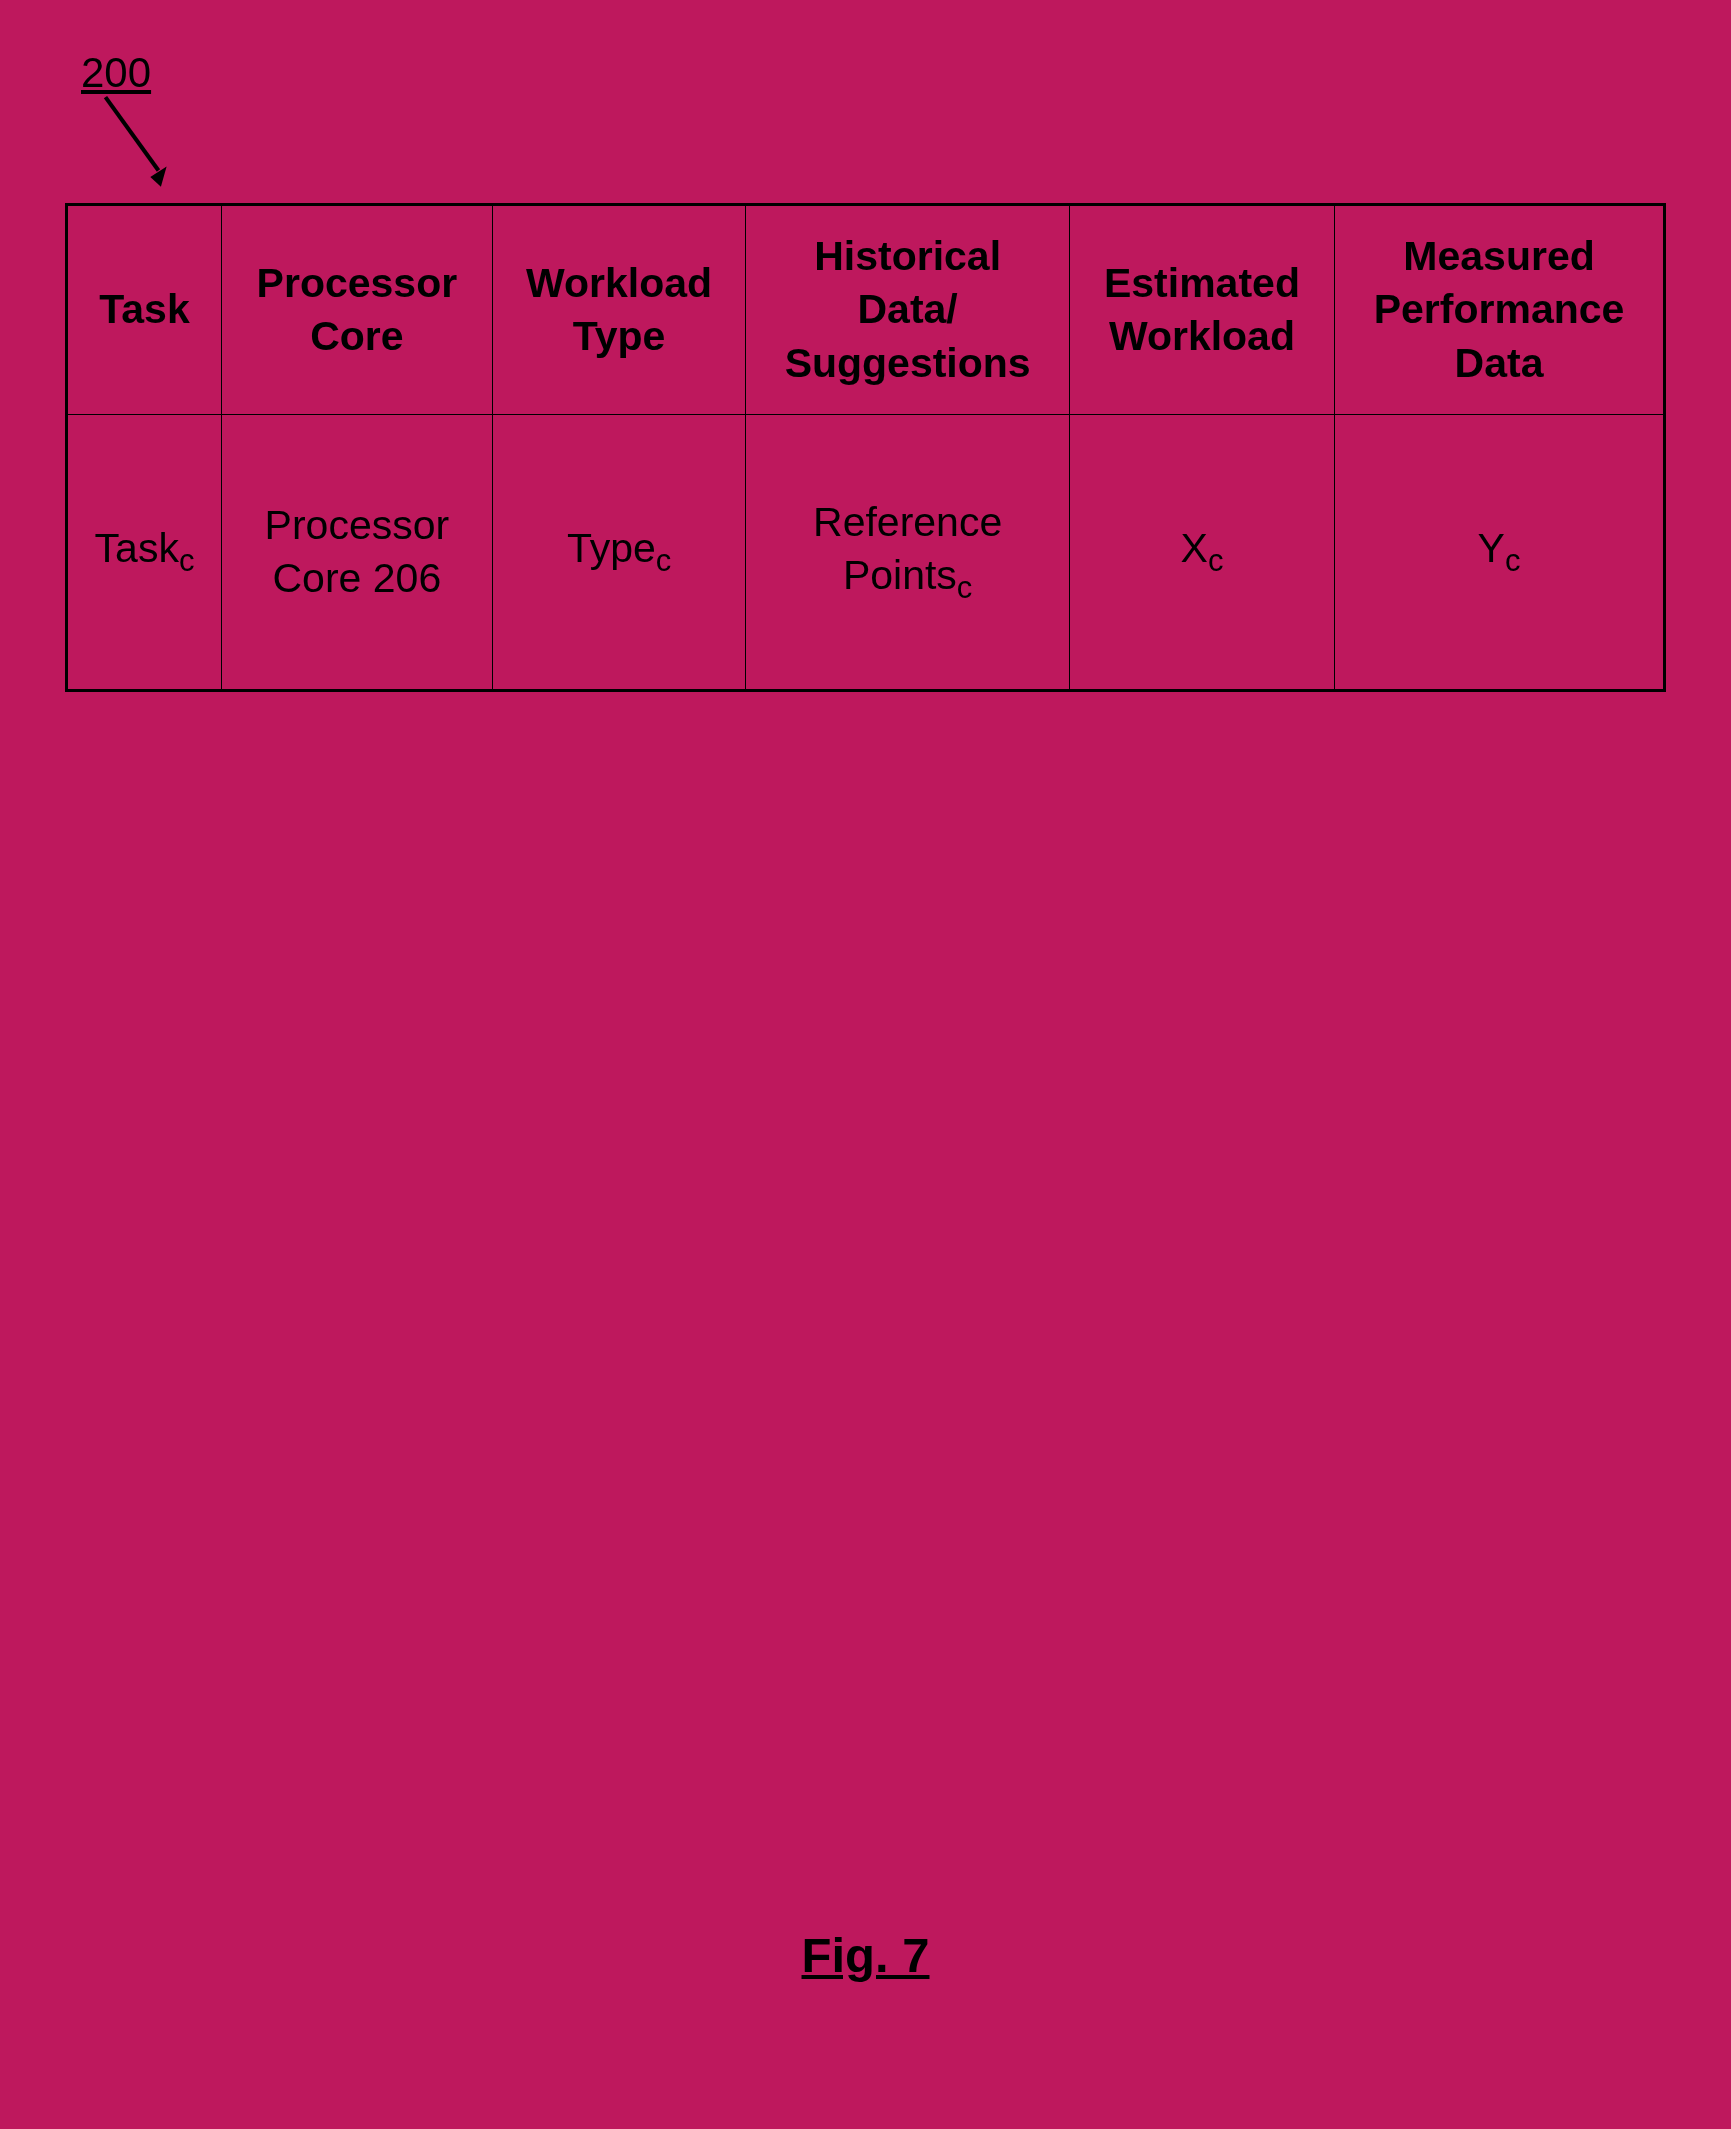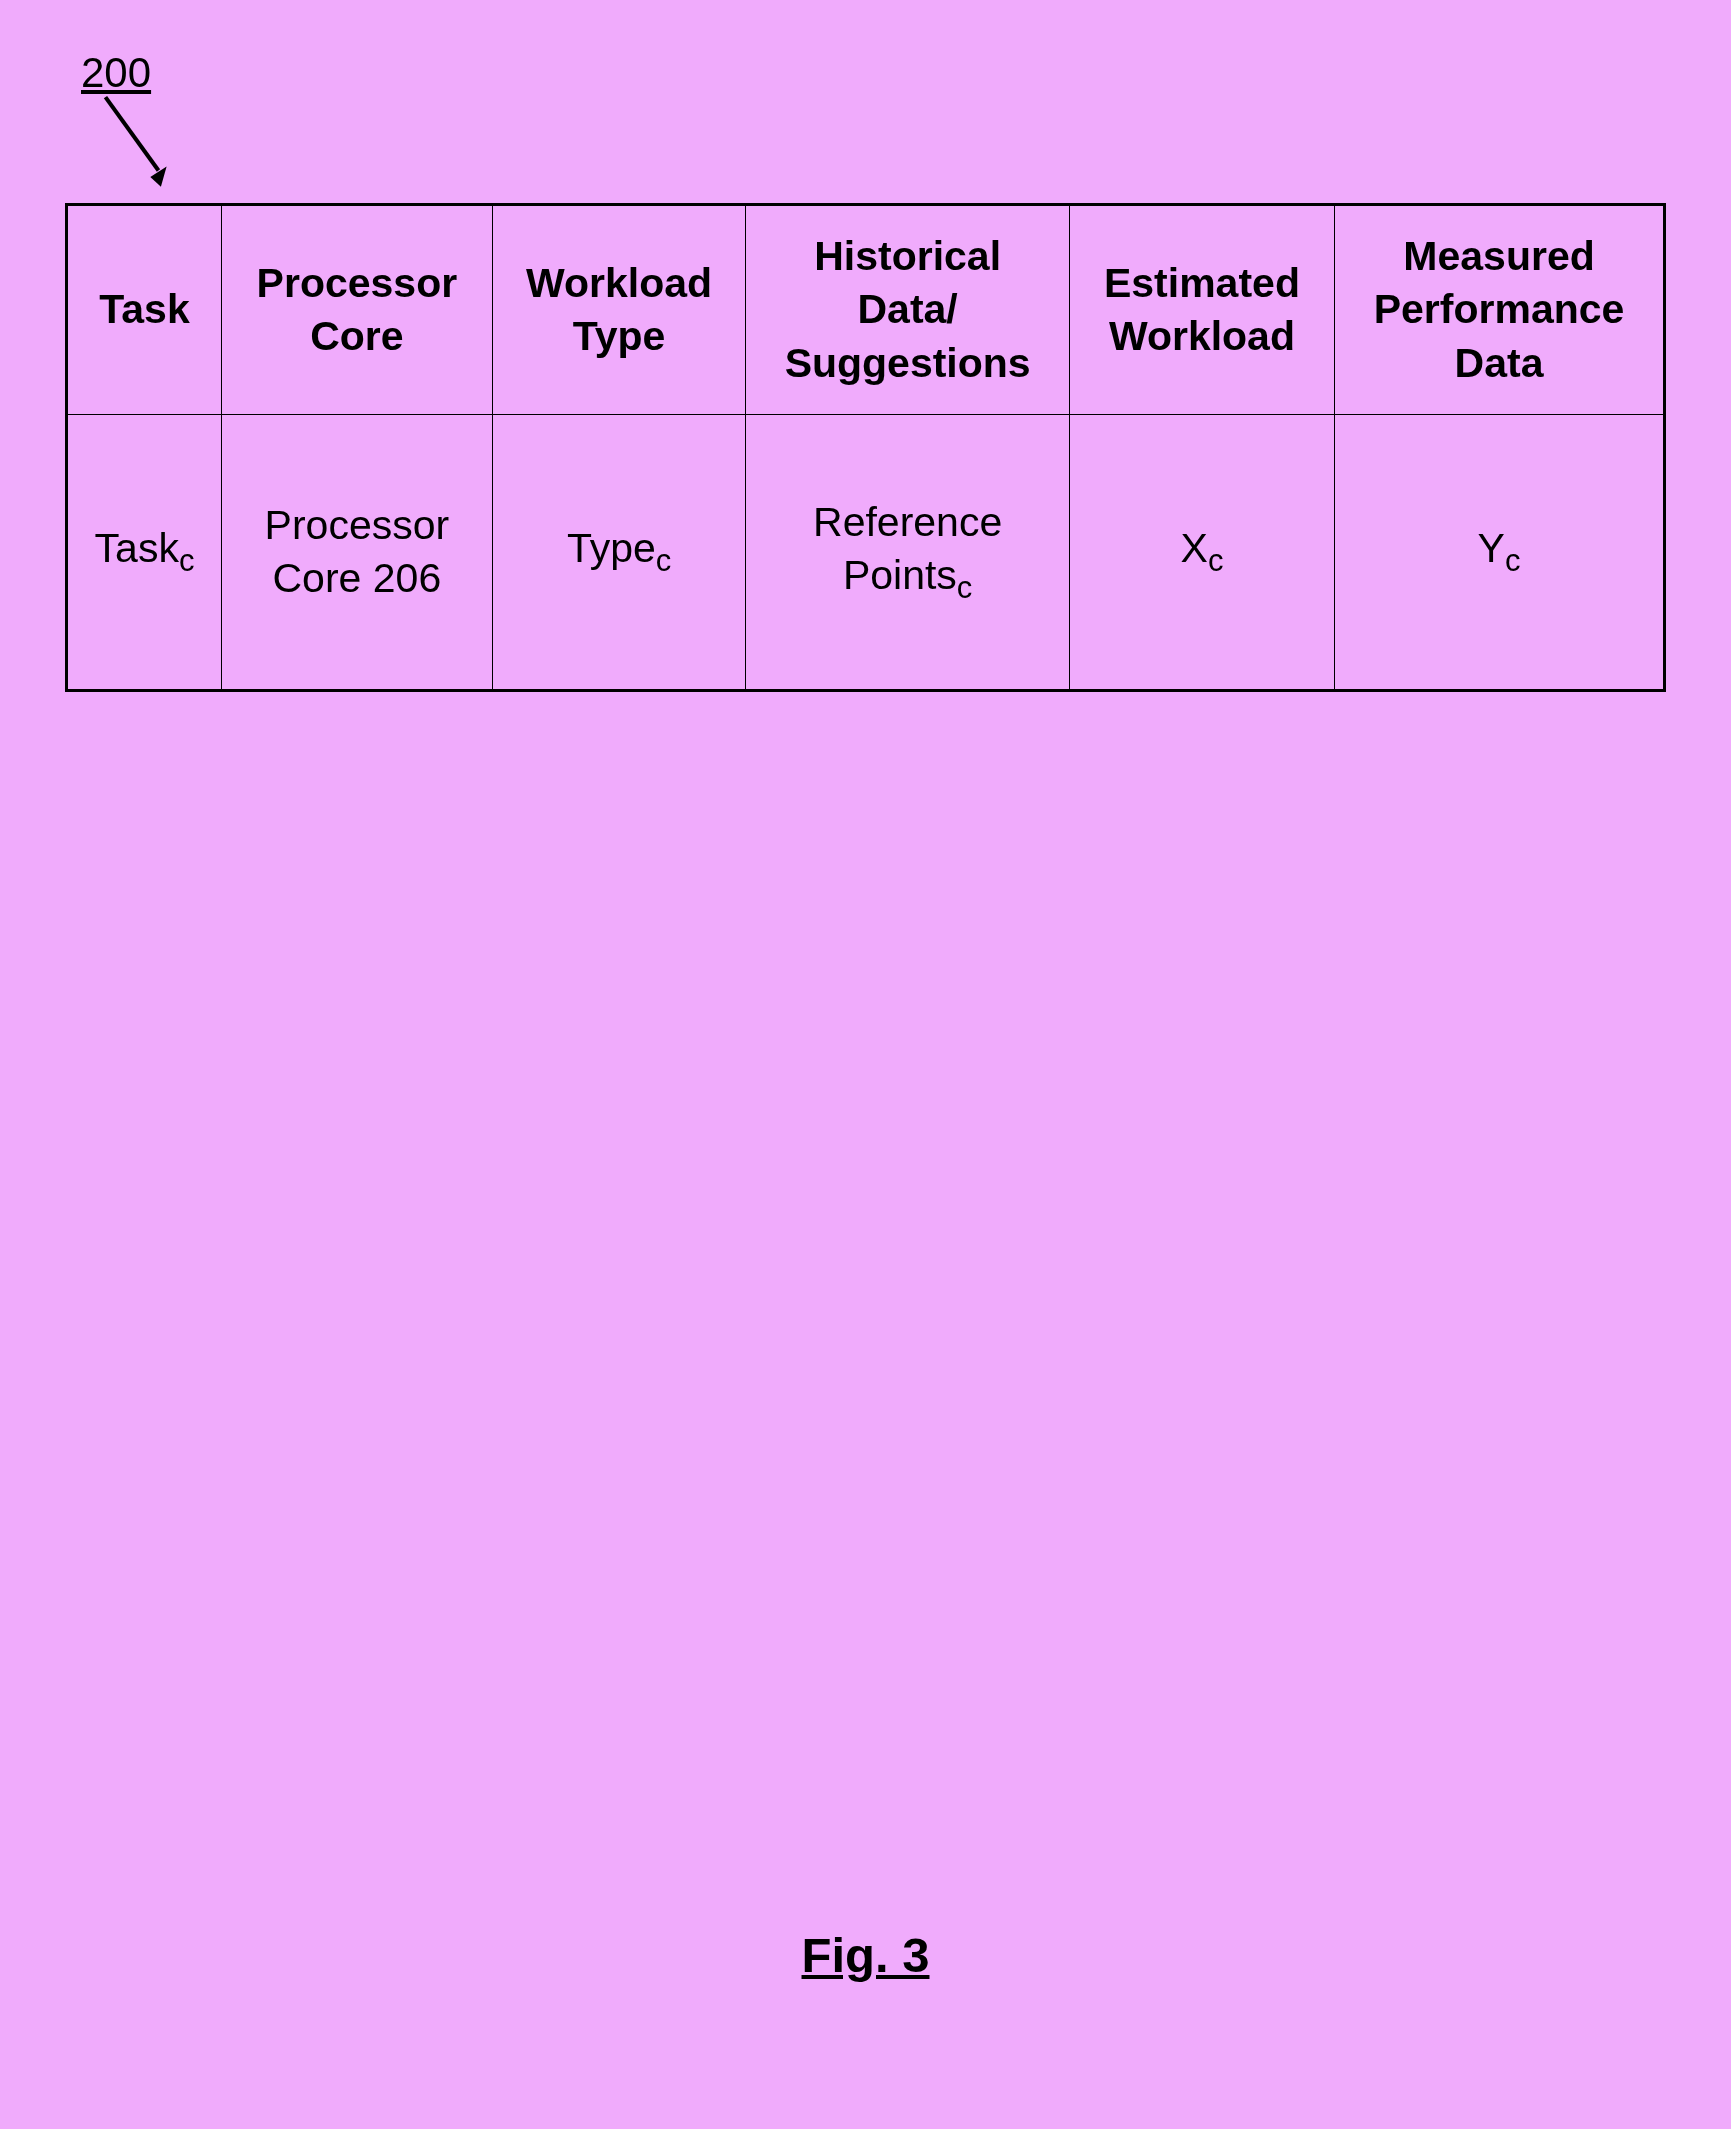--- a/index.html
+++ b/index.html
@@ -14,21 +14,21 @@
       width: 1731px;
       height: 2129px;
       position: relative;
       overflow: hidden;
     }
 
     .page-container {
       width: 1731px;
       height: 2129px;
       position: relative;
-      background: #f0abfc;
+      background: #be185d;
     }
 
     
     .ref-number {
       position: absolute;
       top: 49px;
       left: 81px;
       font-size: 42px;
       font-weight: normal;
       color: #000;
@@ -143,17 +143,17 @@
           </td>
           <td>
             Y<sub class="sub">c</sub>
           </td>
         </tr>
       </tbody>
     </table>
   </div>
 
   <div class="fig-caption">
-    <span>Fig. 3</span>
+    <span>Fig. 7</span>
   </div>
 
 </div>
 
 
 </body></html>

